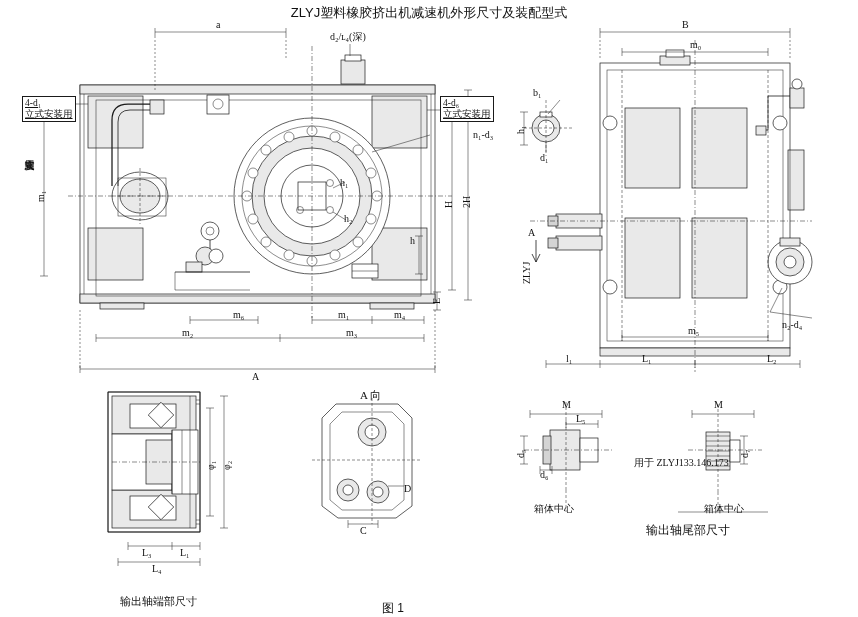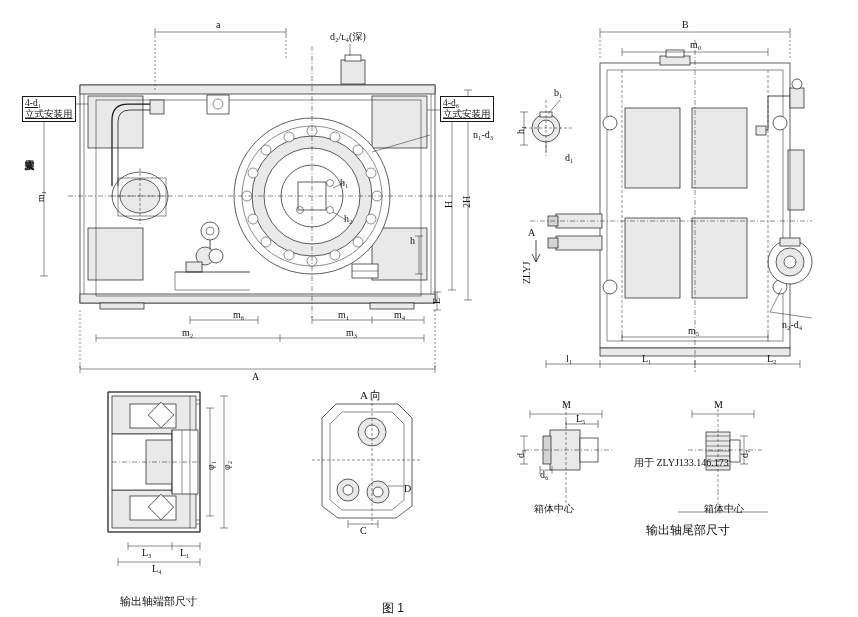--- a/index.html
+++ b/index.html
@@ -19,20 +19,21 @@
   .fillw{fill:#ffffff;stroke:#1a1a1a;stroke-width:0.7;}
   .filld{fill:#d4d4d4;stroke:#1a1a1a;stroke-width:0.7;}
   .dim{stroke:#1a1a1a;stroke-width:0.5;fill:none;}
   .boxed{position:absolute;border:1px solid #1a1a1a;padding:1px 2px;font-size:9.5px;line-height:1.15;white-space:nowrap;background:#fff;text-decoration:underline;}
 </style>
 </head>
 <body>
 
 <div class="page">
 
+  <div class="title">ZLYJ塑料橡胶挤出机减速机外形尺寸及装配型式</div>
 
   <svg width="858" height="617">
 
     <g>
 
       <rect x="80" y="85" width="355" height="218" class="fillw"></rect>
       <rect x="84" y="89" width="347" height="210" class="thin"></rect>
 
       <rect x="80" y="85" width="355" height="9" class="fillg"></rect>
 
@@ -407,23 +408,23 @@
   <div class="tc" style="left:444px;top:208px;transform:rotate(-90deg);">H</div>
   <div class="tc" style="left:462px;top:208px;transform:rotate(-90deg);">2H</div>
   <div class="t" style="left:410px;top:236px;">h</div>
   <div class="tc" style="left:432px;top:304px;transform:rotate(-90deg);">E</div>
   <div class="t" style="left:340px;top:178px;">h₁</div>
   <div class="t" style="left:344px;top:214px;">h₂</div>
 
   <div class="t" style="left:682px;top:20px;">B</div>
   <div class="t" style="left:690px;top:40px;">m₀</div>
   <div class="t" style="left:688px;top:326px;">m₅</div>
-  <div class="t" style="left:554px;top:88px;text-align:right;">b₁</div>
+  <div class="t" style="left:533px;top:88px;text-align:right;">b₁</div>
   <div class="tc" style="left:516px;top:134px;transform:rotate(-90deg);">h₁</div>
-  <div class="t" style="left:565px;top:153px;">d₁</div>
+  <div class="t" style="left:540px;top:153px;">d₁</div>
   <div class="t" style="left:528px;top:228px;">A</div>
   <div class="tc" style="left:522px;top:284px;transform:rotate(-90deg);">ZLYJ</div>
   <div class="t" style="left:782px;top:320px;">n₂-d₄</div>
   <div class="t" style="left:566px;top:354px;">l₁</div>
   <div class="t" style="left:642px;top:354px;">L₁</div>
   <div class="t" style="left:742px;top:354px;margin-left:25px;">L₂</div>
 
   <div class="tc" style="left:206px;top:470px;transform:rotate(-90deg);">φ₁</div>
   <div class="tc" style="left:222px;top:470px;transform:rotate(-90deg);">φ₂</div>
   <div class="t" style="left:142px;top:548px;">L₃</div>

